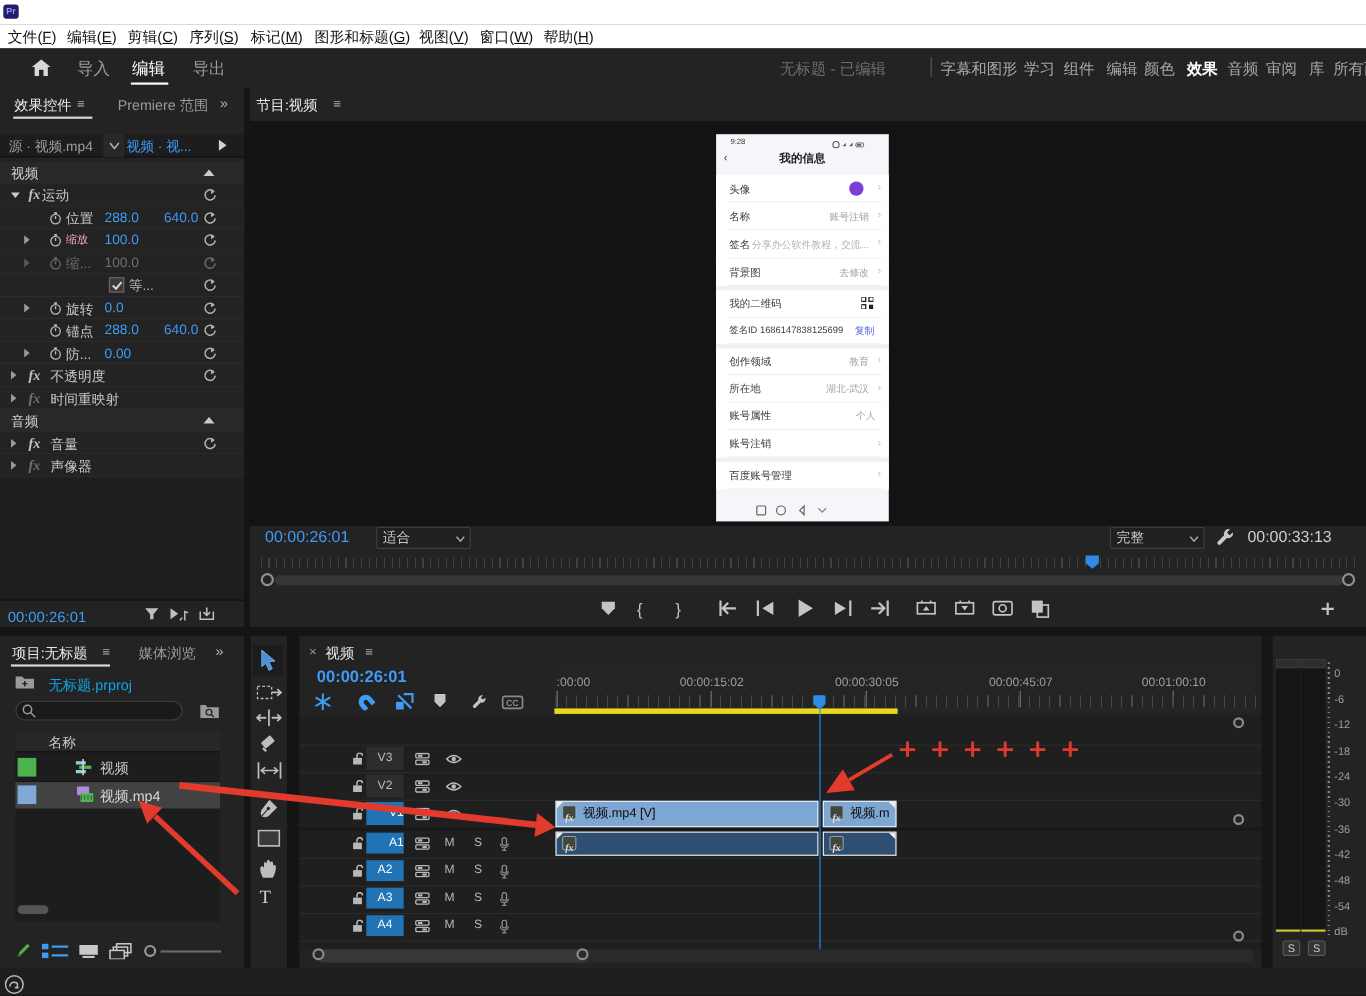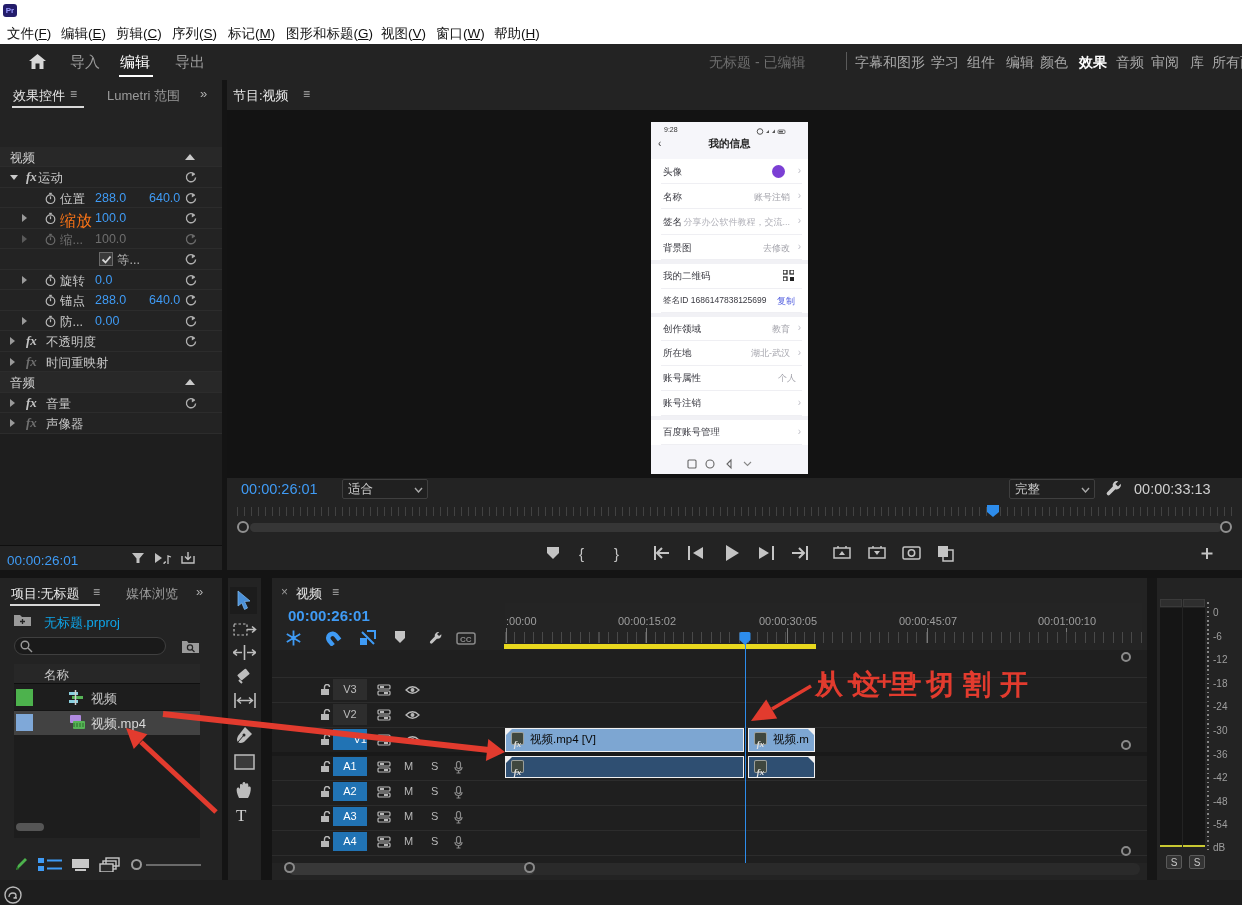--- a/index.html
+++ b/index.html
@@ -41,22 +41,33 @@
 <span class="ab" style="left:1079px;top:10px;font-size:14px;color:#fff;font-weight:bold;white-space:nowrap">效果</span>
 <span class="ab" style="left:1116px;top:10px;font-size:14px;color:#a8a8a8;white-space:nowrap">音频</span>
 <span class="ab" style="left:1151px;top:10px;font-size:14px;color:#a8a8a8;white-space:nowrap">审阅</span>
 <span class="ab" style="left:1190px;top:10px;font-size:14px;color:#a8a8a8;white-space:nowrap">库</span>
 <span class="ab" style="left:1212px;top:10px;font-size:14px;color:#a8a8a8;white-space:nowrap">所有面板</span>
 </div>
 <div class="ab" style="left:0;top:80px;width:222px;height:490px;background:#232323;overflow:hidden">
 <span class="ab" style="left:13px;top:7px;font-size:13px;color:#e8e8e8">效果控件</span>
 <span class="ab" style="left:70px;top:7px;font-size:12px;color:#b0b0b0">≡</span>
 <div class="ab" style="left:12px;top:26px;width:72px;height:2px;background:#d8d8d8"></div>
-<span class="ab" style="left:107px;top:7px;font-size:13px;color:#9a9a9a">Lumetri 范围</span>
+<span class="ab" style="left:107px;top:7px;font-size:13px;color:#9a9a9a">Premiere 范围</span>
 <span class="ab" style="left:200px;top:6px;font-size:13px;color:#b0b0b0;letter-spacing:-2px">»</span>
+<div class="ab" style="left:0;top:42px;width:222px;height:21px;background:#1d1d1d;border-bottom:1px solid #0f0f0f">
+<span class="ab" style="left:8px;top:3px;font-size:12.5px;color:#9e9e9e">源 · 视频.mp4</span>
+<div class="ab" style="left:94px;top:0;width:19px;height:21px;background:#282828"></div>
+<div class="ab" style="left:99px;top:7px">
+          <svg width="10" height="7" viewBox="0 0 10 7" style="display:block">
+            <path d="M1 1 L5.0 6 L9 1" fill="none" stroke="#b0b0b0" stroke-width="1.4"></path>
+          </svg>
+        </div>
+<span class="ab" style="left:115px;top:3px;font-size:12.5px;color:#3f9bf5">视频 · 视...</span>
+<div class="ab" style="left:199px;top:5px;width:0;height:0;border-left:7px solid #d0d0d0;border-top:5px solid transparent;border-bottom:5px solid transparent"></div>
+</div>
 <div class="ab" style="left:0;top:66.5px;width:222px;height:20.5px;background:#282828;border-bottom:1px solid #2c2c2c">
         <span class="ab" style="left:10px;top:3px;font-size:12.5px;color:#d0d0d0">视频</span>
         <div style="position:absolute;left:185px;top:7px;width:0;height:0;border-bottom:6px solid #cacaca;border-left:5px solid transparent;border-right:5px solid transparent"></div>
       </div>
       <div class="ab" style="left:0;top:87.0px;width:222px;height:20.5px;background:#232323;border-bottom:1px solid #2c2c2c">
         <div style="position:absolute;left:10px;top:8px;width:0;height:0;border-top:5px solid #cacaca;border-left:4px solid transparent;border-right:4px solid transparent"></div>
         <span style="position:absolute;left:26px;top:2px;font-style:italic;font-weight:bold;font-size:13px;color:#c4c4c4;font-family:'Liberation Serif',serif">fx</span>
         <span class="ab" style="left:38px;top:3px;font-size:12.5px;color:#c8c8c8">运动</span>
         <div style="position:absolute;left:184px;top:4px">
           <svg width="13" height="13" viewBox="0 0 13 13" style="display:block">
@@ -85,21 +96,21 @@
       </div>
       <div class="ab" style="left:0;top:128.0px;width:222px;height:20.5px;background:#232323;border-bottom:1px solid #2c2c2c">
         <div style="position:absolute;left:22px;top:6px;width:0;height:0;border-left:5px solid #9a9a9a;border-top:4px solid transparent;border-bottom:4px solid transparent"></div>
         <div style="position:absolute;left:44px;top:4px">
           <svg width="13" height="13" viewBox="0 0 13 13" style="display:block">
             <circle cx="6.5" cy="7.2" r="4.3" fill="none" stroke="#b8b8b8" stroke-width="1.2"></circle>
             <rect x="5.2" y="0.8" width="2.6" height="1.6" fill="#b8b8b8"></rect>
             <path d="M6.5 7.2 L6.5 4.4" stroke="#b8b8b8" stroke-width="1.2"></path>
           </svg>
         </div>
-        <span class="ab" style="left:60px;top:3px;font-size:16px;color:#f97316">缩放</span>
+        <span class="ab" style="left:60px;top:3px;font-size:10px;color:#f9a8d4">缩放</span>
         <span class="ab" style="left:95px;top:3px;font-size:12.5px;color:#3f9bf5">100.0</span>
         <div style="position:absolute;left:184px;top:4px">
           <svg width="13" height="13" viewBox="0 0 13 13" style="display:block">
             <path d="M10.5 3.2 A4.6 4.6 0 1 0 11.6 6.5" fill="none" stroke="#b0b0b0" stroke-width="1.4"></path>
             <path d="M7.8 1.2 L11.2 3.4 L7.8 5.4 Z" fill="#b0b0b0"></path>
           </svg>
         </div>
       </div>
       <div class="ab" style="left:0;top:148.5px;width:222px;height:20.5px;background:#232323;border-bottom:1px solid #2c2c2c">
         <div style="position:absolute;left:22px;top:6px;width:0;height:0;border-left:5px solid #5a5a5a;border-top:4px solid transparent;border-bottom:4px solid transparent"></div>
@@ -641,21 +652,21 @@
           <path d="M1 5 Q7.5 -1.5 14 5 Q7.5 11.5 1 5 Z" fill="none" stroke="#b8b8b8" stroke-width="1.3"></path>
           <circle cx="7.5" cy="5" r="2" fill="#b8b8b8"></circle>
         </svg>
       </div>
 <div class="ab" style="left:48px;top:183px">
         <svg width="11" height="12" viewBox="0 0 11 12" style="display:block">
           <rect x="1" y="5" width="8" height="6" fill="#b8b8b8"></rect>
           <path d="M3 5 L3 3 A2.5 2.5 0 0 1 8 3" stroke="#b8b8b8" stroke-width="1.4" fill="none" transform="translate(1.5,0)"></path>
         </svg>
       </div>
-<div class="ab" style="left:61px;top:179px;width:34px;height:19px;background:#2173b4;color:#fff;font-size:11px;text-align:center;line-height:19px">A1</div>
+<div class="ab" style="left:61px;top:179px;width:34px;height:19px;background:#2173b4;color:#fff;font-size:11px;text-align:right;line-height:19px">A1</div>
 <div class="ab" style="left:105px;top:183px">
         <svg width="14" height="12" viewBox="0 0 14 12" style="display:block">
           <rect x="1" y="1" width="12" height="4" rx="1" fill="none" stroke="#b8b8b8" stroke-width="1.2"></rect>
           <rect x="1" y="7" width="12" height="4" rx="1" fill="none" stroke="#b8b8b8" stroke-width="1.2"></rect>
           <rect x="3" y="2" width="4" height="2" fill="#b8b8b8"></rect>
           <rect x="7" y="8" width="4" height="2" fill="#b8b8b8"></rect>
         </svg>
       </div>
 <span class="ab" style="left:132px;top:182px;font-size:11px;color:#b8b8b8">M</span>
 <span class="ab" style="left:159px;top:182px;font-size:11px;color:#b8b8b8">S</span>
@@ -791,21 +802,20 @@
 <div class="ab" style="left:32px;top:277px;width:16px;height:14px;background:#333;border:1px solid #5a5a5a;border-radius:2px;color:#c8c8c8;font-size:10px;text-align:center;line-height:13px">S</div>
 </div>
 <div class="ab" style="left:0;top:880px;width:1242px;height:25px;background:#1e1e1e">
 <div class="ab" style="left:4px;top:6px">
         <svg width="18" height="18" viewBox="0 0 18 18" style="display:block">
           <circle cx="9" cy="9" r="8" fill="none" stroke="#b8b8b8" stroke-width="1.4"></circle>
           <path d="M5 11 Q5 7 9 7 Q12 7 12 9.5 Q12 12 9.5 12 L13 12" stroke="#b8b8b8" stroke-width="1.3" fill="none"></path>
         </svg>
       </div>
 </div>
-<span class="ab" style="left:815px;top:666px;font-size:28px;font-weight:bold;color:#e23b2e;letter-spacing:9px;z-index:60">从这里切割开</span>
 <svg width="1242" height="905" viewBox="0 0 1242 905" style="position:absolute;left:0;top:0;z-index:59;pointer-events:none">
       <path d="M818.0 681.5 L832.0 681.5 M825.0 674 L825.0 688" stroke="#e23b2e" stroke-width="2.6"></path>
       <path d="M847.6 681.5 L861.6 681.5 M854.6 674 L854.6 688" stroke="#e23b2e" stroke-width="2.6"></path>
       <path d="M877.2 681.5 L891.2 681.5 M884.2 674 L884.2 688" stroke="#e23b2e" stroke-width="2.6"></path>
       <path d="M906.8 681.5 L920.8 681.5 M913.8 674 L913.8 688" stroke="#e23b2e" stroke-width="2.6"></path>
       <path d="M936.4 681.5 L950.4 681.5 M943.4 674 L943.4 688" stroke="#e23b2e" stroke-width="2.6"></path>
       <path d="M966.0 681.5 L980.0 681.5 M973.0 674 L973.0 688" stroke="#e23b2e" stroke-width="2.6"></path>
     </svg>
 <svg width="1242" height="905" viewBox="0 0 1242 905" style="position:absolute;left:0;top:0;z-index:55;pointer-events:none">
       <line x1="811" y1="686" x2="772" y2="709" stroke="#e23b2e" stroke-width="3.5"></line>

